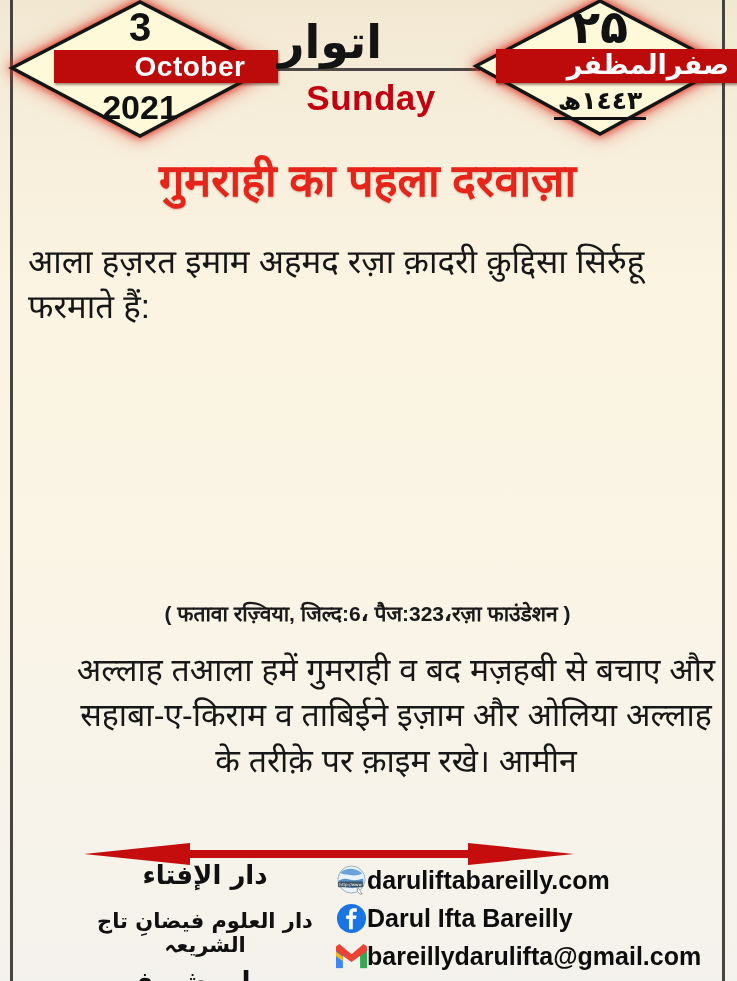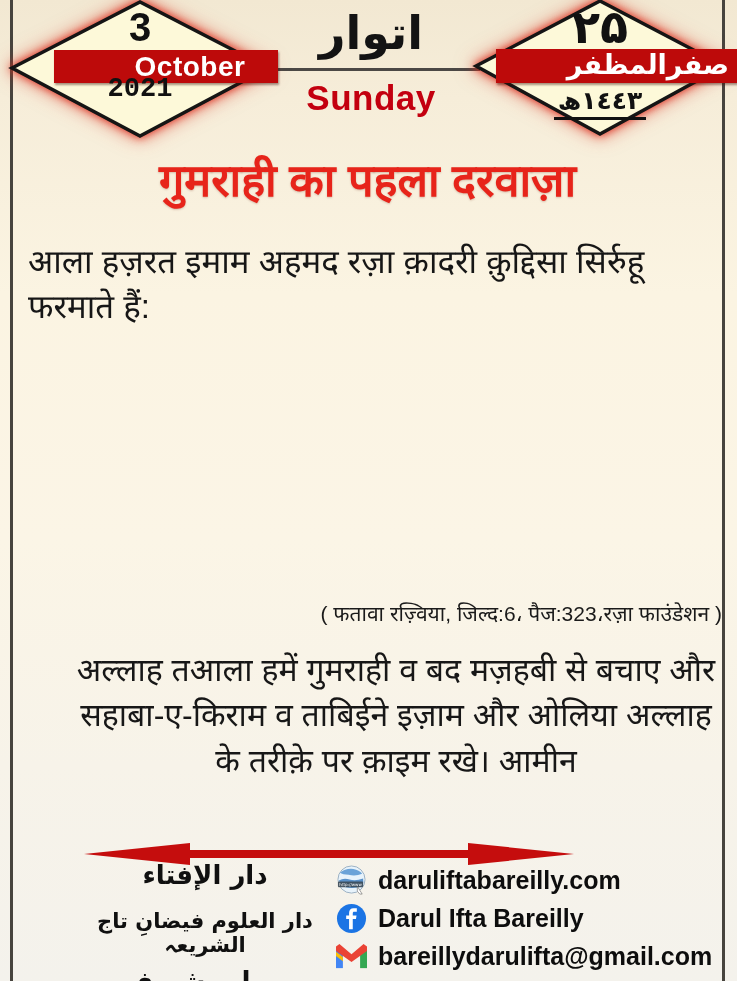--- a/index.html
+++ b/index.html
@@ -18,54 +18,54 @@
   .diamond{position:absolute;}
   .diamond svg{position:absolute;left:0;top:0;overflow:visible;
     filter:drop-shadow(0 0 4px rgba(220,40,25,.95)) drop-shadow(0 0 9px rgba(215,45,30,.55));}
   .d-layer{position:absolute;left:0;width:100%;text-align:center;font-weight:bold;line-height:1;}
   .d-band{position:absolute;background:#bd0a0a;color:#fff;font-weight:bold;text-align:center;
     box-shadow:1px 2px 2px rgba(60,20,10,.45);padding-left:48px;}
   .diamond-left{left:8px;top:-2px;width:264px;height:142px;}
   .diamond-right{left:472px;top:-2px;width:256px;height:140px;}
   .dl-day{top:9px;font-size:40px;color:#111;}
   .dl-band{left:46px;top:52px;width:176px;height:33px;font-size:28px;line-height:33px;letter-spacing:.5px;}
-  .dl-year{top:78px;font-size:27px;color:#111;font-family:Liberation Mono, monospace;}
+  .dl-year{top:92px;font-size:34px;color:#111;}
   .dr-day{top:6px;font-size:46px;color:#111;font-family:"DejaVu Sans",sans-serif;}
   .dr-band{left:24px;top:51px;width:208px;height:34px;font-size:27px;line-height:32px;direction:rtl;font-family:"DejaVu Sans",sans-serif;}
   .dr-year{top:90px;font-size:25px;color:#111;direction:rtl;font-family:"DejaVu Sans",sans-serif;}
   .dr-year span{border-bottom:3px solid #111;padding:0 4px 2px 4px;}
 
-  .weekday-urdu{position:absolute;left:278px;top:8px;width:186px;text-align:center;
+  .weekday-urdu{position:absolute;left:278px;top:17px;width:186px;text-align:left;
     font-size:46px;font-weight:bold;color:#131313;direction:rtl;font-family:"DejaVu Sans",sans-serif;line-height:1.1;}
   .weekday-en{position:absolute;left:278px;top:78px;width:186px;text-align:center;
     font-size:35px;font-weight:800;color:#c3000f;letter-spacing:.5px;}
 
   .title{position:absolute;left:13px;top:155px;width:709px;text-align:center;
     font-size:45px;font-weight:800;color:#e7241a;line-height:1.15;
     text-shadow:0 1px 2px rgba(120,40,20,.25);}
 
   .intro{position:absolute;left:28px;top:240px;width:690px;
     font-size:33px;line-height:1.36;color:#161616;}
   .quote{position:absolute;left:98px;top:350px;width:556px;
     font-size:31px;line-height:1.55;color:#171717;}
-  .citation{position:absolute;left:13px;top:599px;width:709px;text-align:right;
-    font-size:21px;font-weight:400;color:#1a1a1a;}
+  .citation{position:absolute;left:13px;top:599px;width:709px;text-align:center;
+    font-size:21px;font-weight:700;color:#1a1a1a;}
   .dua{position:absolute;left:72px;top:648px;width:648px;
     font-size:32px;line-height:1.42;color:#171717;text-align:center;}
 
   .arrow{position:absolute;left:82px;top:840px;width:494px;height:28px;}
 
   .footer-urdu{position:absolute;left:62px;top:860px;width:286px;text-align:center;
     direction:rtl;color:#101010;font-family:"DejaVu Sans",sans-serif;}
   .fu-1{font-size:26px;font-weight:bold;margin-bottom:19px;}
   .fu-2{font-size:21px;font-weight:bold;margin-bottom:9px;}
   .fu-3{font-size:26px;font-weight:bold;}
 
   .contacts{position:absolute;left:336px;top:862px;width:396px;}
-  .contact-row{display:flex;align-items:center;gap:11px;height:37px;margin-bottom:1px;}
+  .contact-row{display:flex;align-items:center;height:37px;margin-bottom:1px;}
   .contact-icon{width:31px;height:31px;flex:0 0 31px;}
   .contact-label{font-size:25px;font-weight:bold;color:#0d0d0d;white-space:nowrap;}
 </style>
 </head>
 <body>
 
 <div class="page">
 
   <div class="frame frame-left"></div>
   <div class="frame frame-right"></div>

